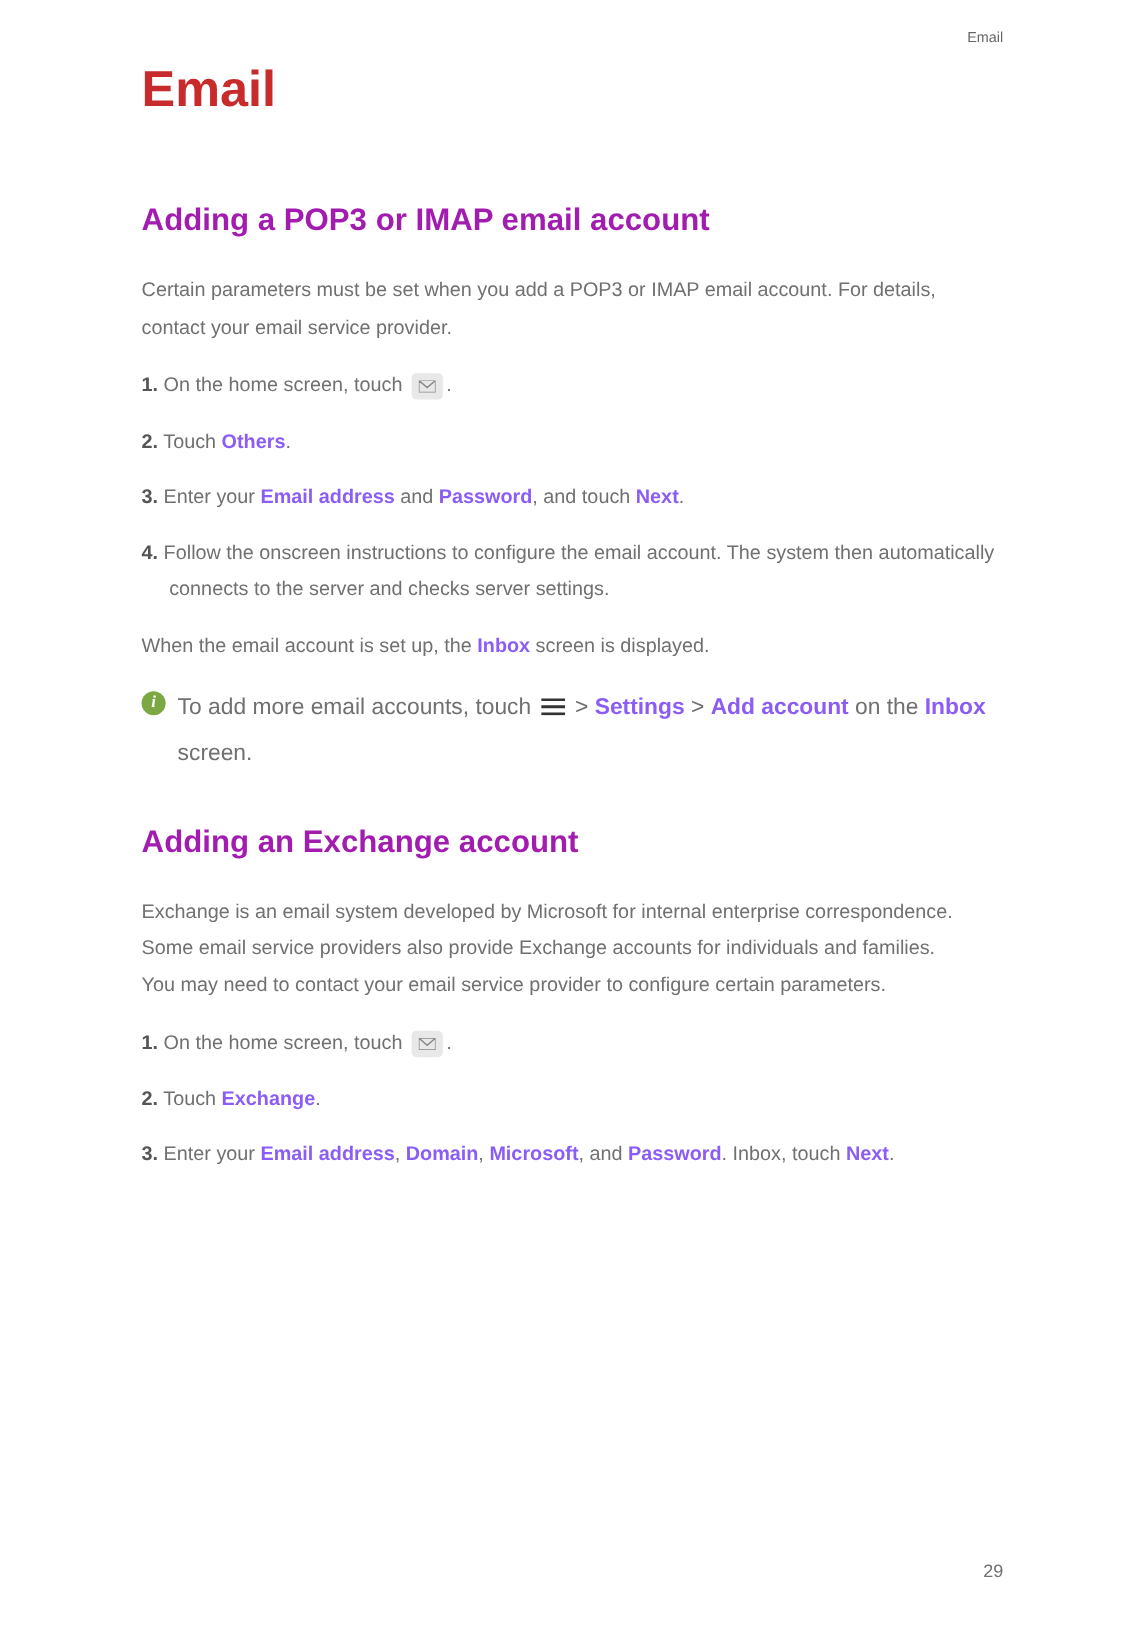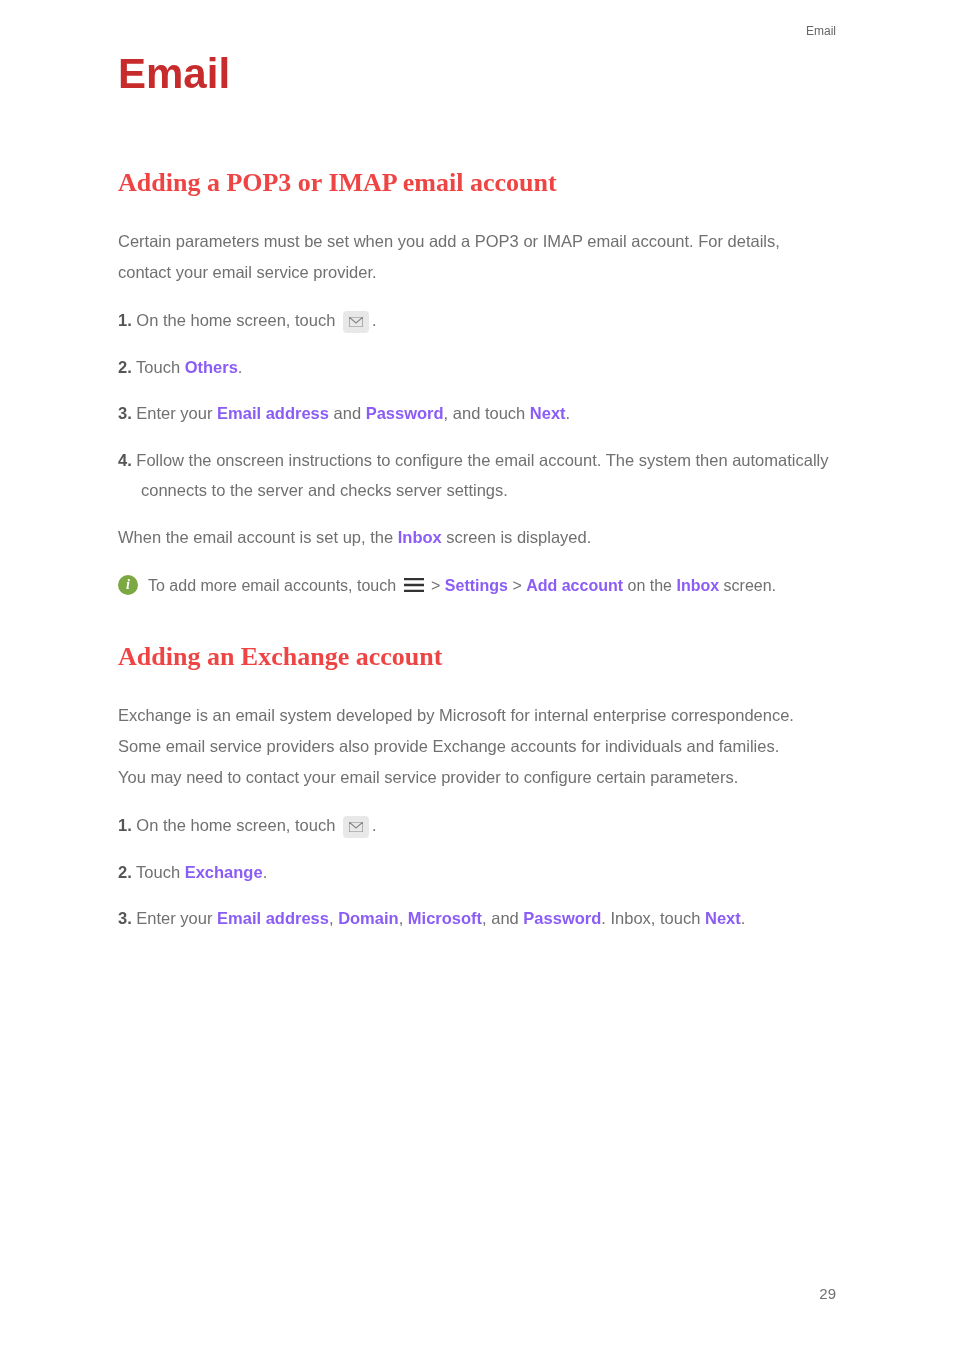--- a/index.html
+++ b/index.html
@@ -26,23 +26,22 @@
     .page-title {
       font-size: 42px;
       font-weight: bold;
       color: #c72b2b;
       margin-top: 20px;
       margin-bottom: 70px;
     }
     .section-title {
       font-size: 26px;
       font-weight: bold;
-      color: #ef4444;
+      color: #a21caf;
       margin-bottom: 28px;
-      font-family: Liberation Serif, serif;
     }
     .body-text {
       font-size: 16.5px;
       line-height: 1.85;
       color: #707070;
       margin-bottom: 18px;
     }
     .step {
       font-size: 16.5px;
       line-height: 1.85;
@@ -103,27 +102,27 @@
       justify-content: center;
     }
     .info-icon span {
       color: #fff;
       font-style: italic;
       font-weight: bold;
       font-size: 14px;
       font-family: Georgia, serif;
     }
     .note-text {
-      font-size: 16px;
+      font-size: 19px;
       line-height: 1.95;
       color: #707070;
     }
     .page-number {
       position: absolute;
-      bottom: 52px;
+      bottom: 36px;
       right: 118px;
       font-size: 15px;
       color: #707070;
     }
   </style>
 </head>
 <body>
 
 <div class="header-label">Email</div>
 

